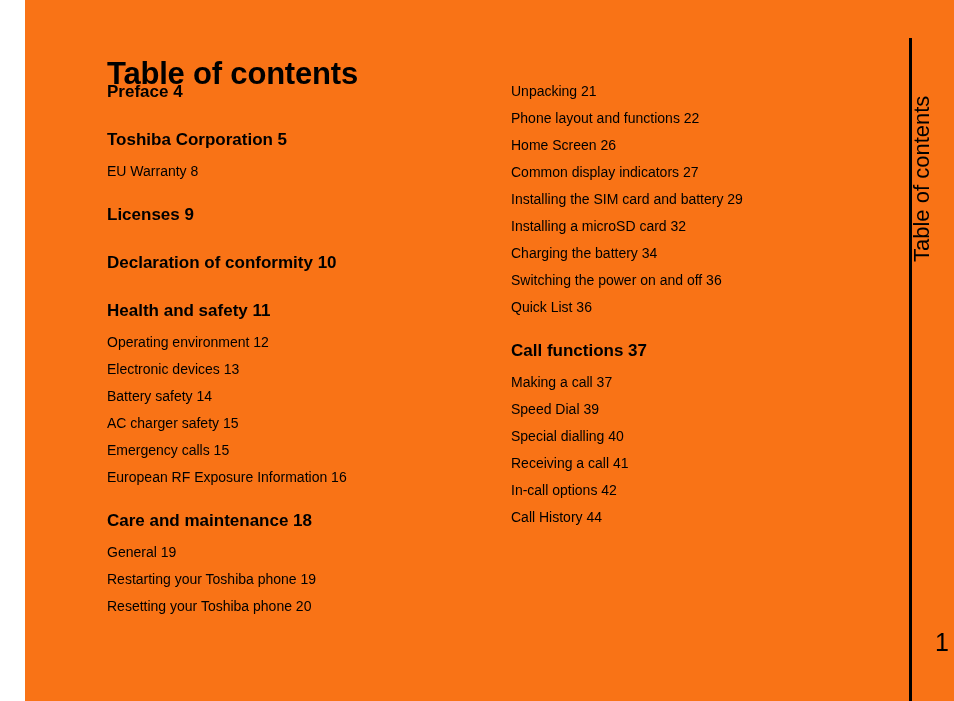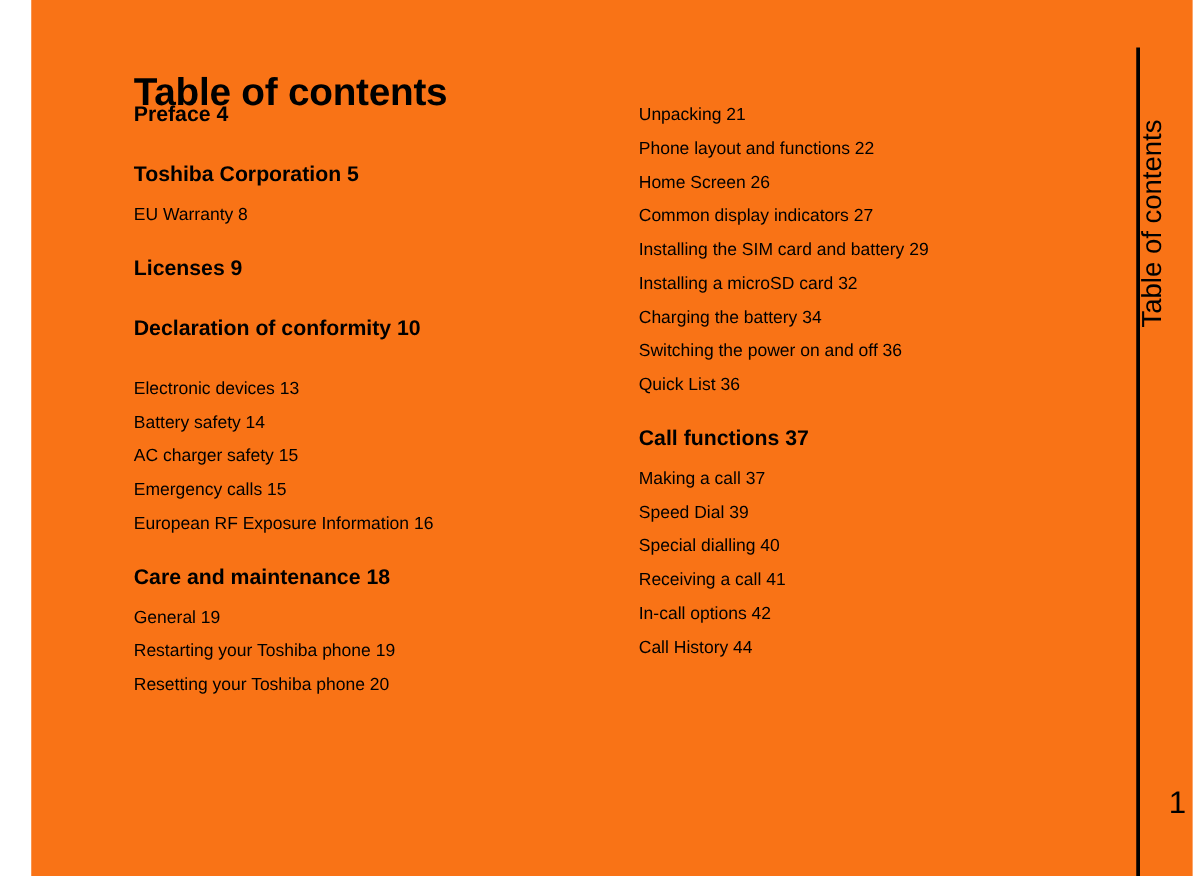--- a/index.html
+++ b/index.html
@@ -117,20 +117,22 @@
         <div class="toc-heading">Toshiba Corporation 5</div>
         <div class="toc-entry">EU Warranty 8</div>
       </div>
       <div class="toc-group">
         <div class="toc-heading">Licenses 9</div>
       </div>
       <div class="toc-group">
         <div class="toc-heading">Declaration of conformity 10</div>
       </div>
       <div class="toc-group">
+        <div class="toc-heading">Health and safety 11</div>
+        <div class="toc-entry">Operating environment 12</div>
         <div class="toc-entry">Electronic devices 13</div>
         <div class="toc-entry">Battery safety 14</div>
         <div class="toc-entry">AC charger safety 15</div>
         <div class="toc-entry">Emergency calls 15</div>
         <div class="toc-entry">European RF Exposure Information 16</div>
       </div>
       <div class="toc-group">
         <div class="toc-heading">Care and maintenance 18</div>
         <div class="toc-entry">General 19</div>
         <div class="toc-entry">Restarting your Toshiba phone 19</div>

